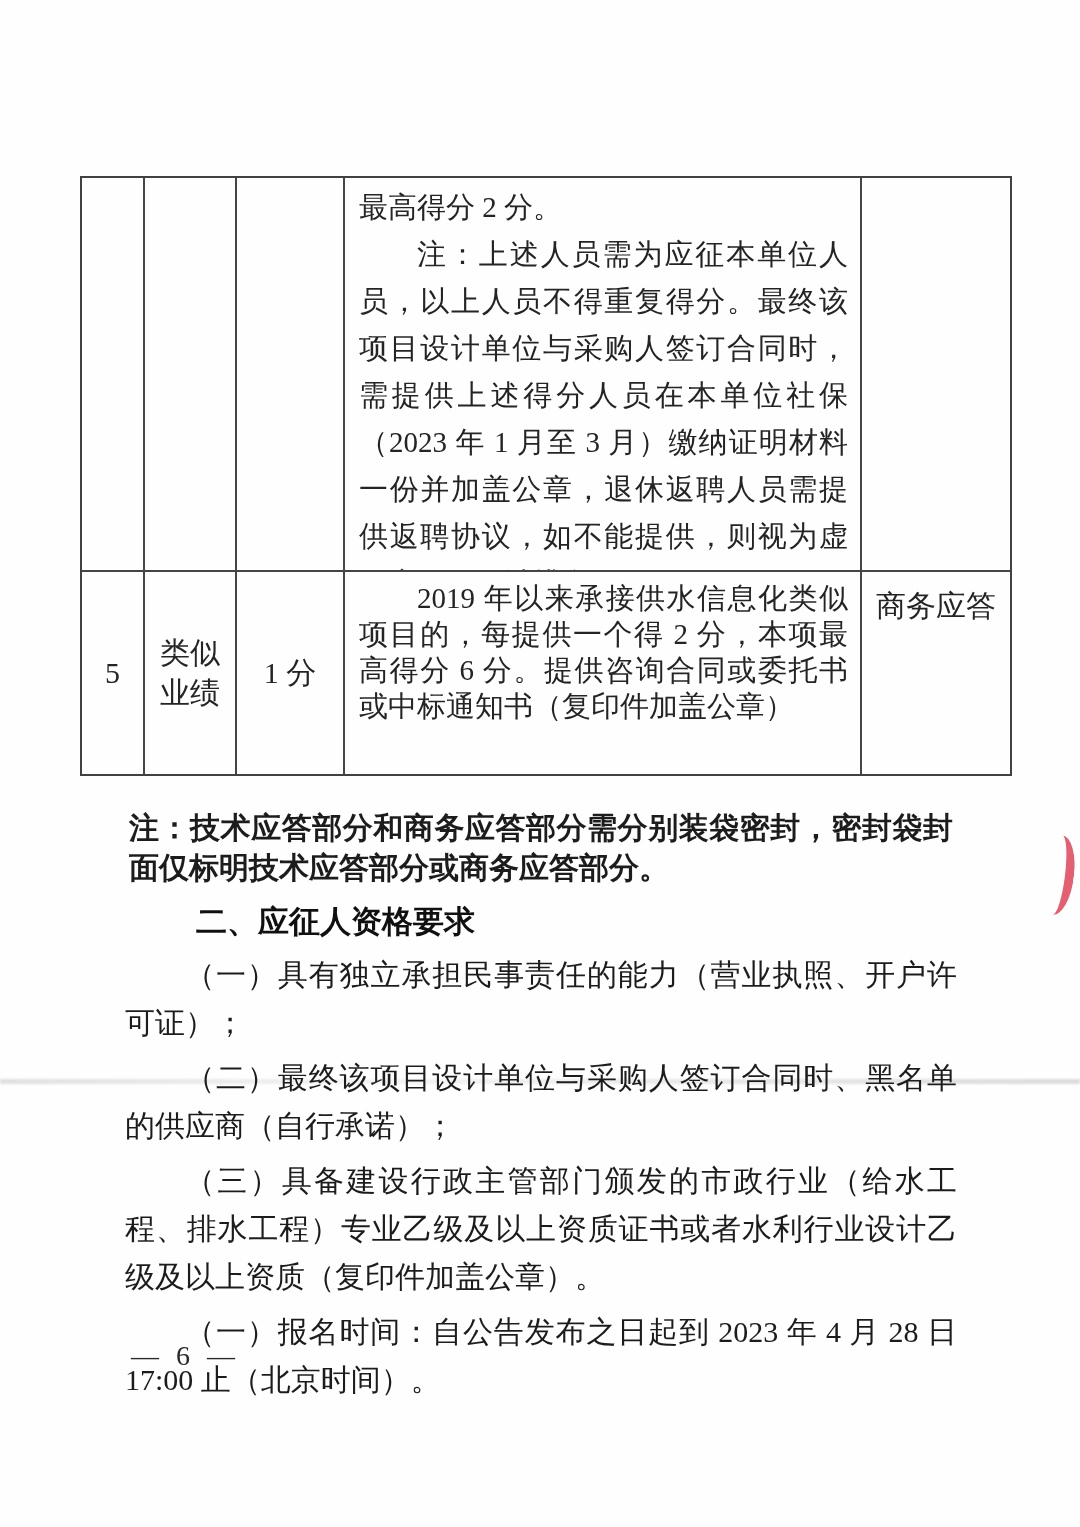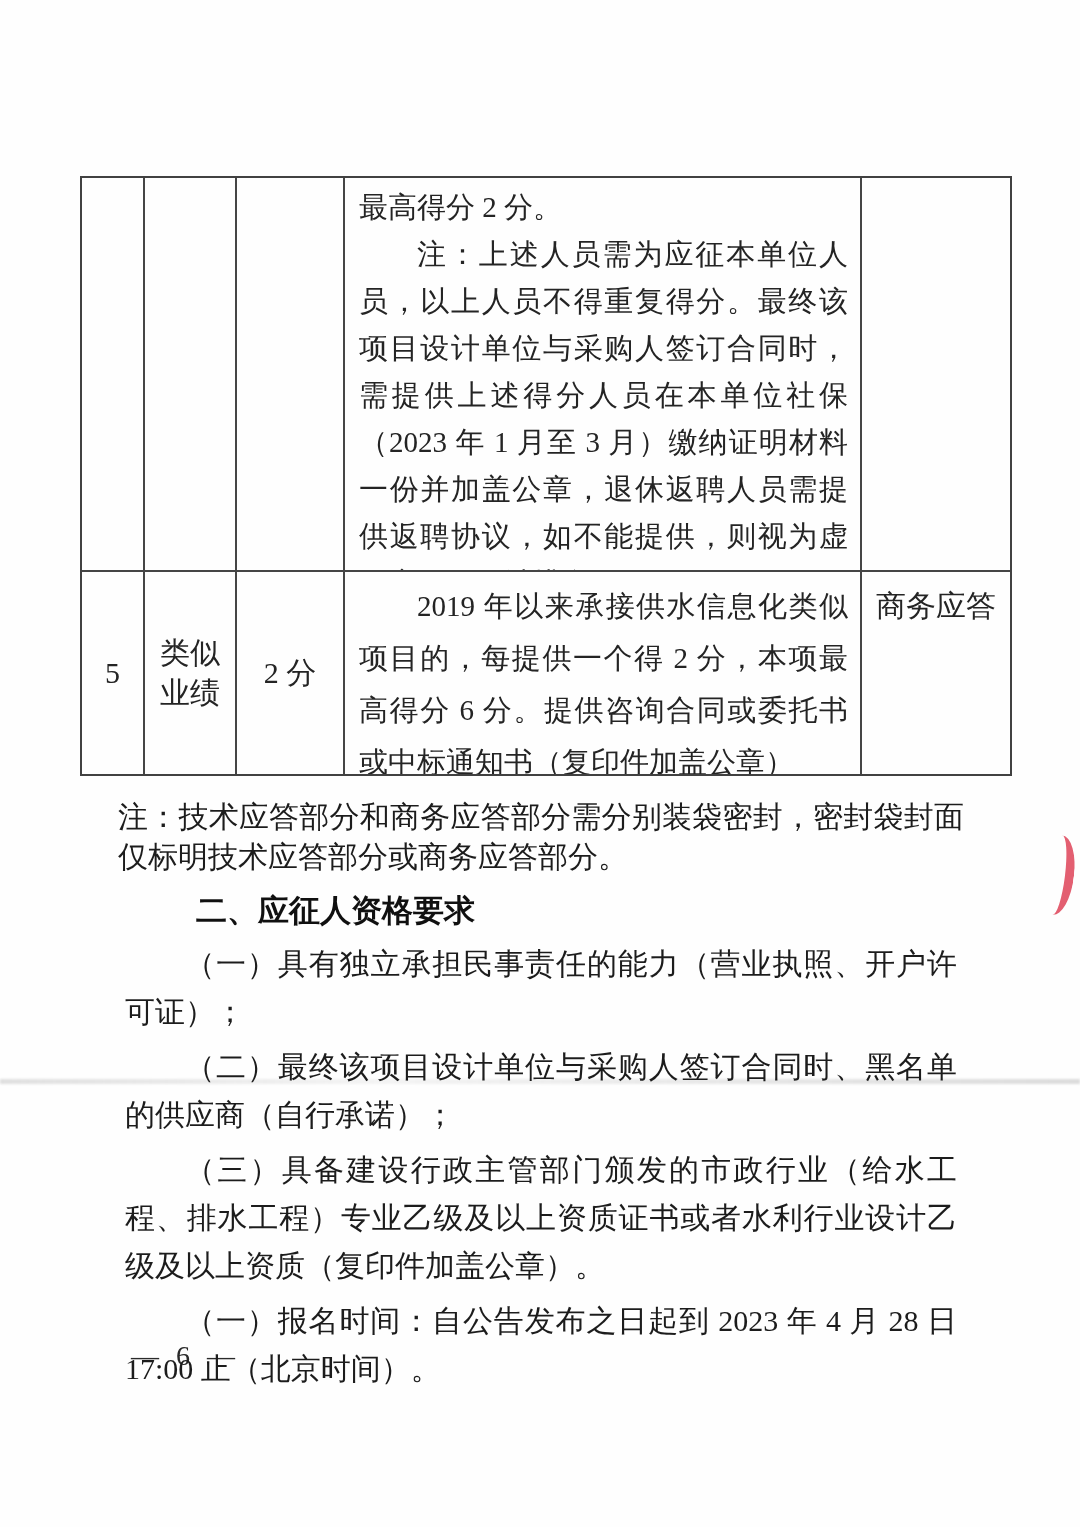--- a/index.html
+++ b/index.html
@@ -31,38 +31,38 @@
   .cell.c-last { border-right:none; }
   .cell.r-last { border-bottom:none; }
 
   .cell-desc {
     font-size:29px; line-height:47px;
     text-align:justify;
     padding:6px 12px 0 14px;
     color:#242424;
   }
   .cell-desc p { margin:0; }
-  .cell-desc-2 { line-height:52px; padding-top:8px; }
+  .cell-desc-2 { line-height:36px; padding-top:8px; }
   .indent2 { text-indent:2em; }
 
   .center-cell {
     display:flex; align-items:center; justify-content:center;
     font-size:30px; text-align:center; color:#242424;
   }
   .criterion-text { max-width:64px; line-height:40px; }
   .category-cell {
     font-size:30px; padding:14px 14px 0 14px; color:#242424;
   }
 
   
   .body-text {
     position:absolute; left:118px; top:797px; width:846px;
     font-size:30px; color:#1c1c1c; z-index:2;
   }
-  .note-para { margin:0; line-height:40px; text-align:justify; }
+  .note-para { margin:11px; line-height:40px; text-align:justify;font-weight:bold; }
   .sec-heading {
     margin:12px 0 0 0;
     font-family:"Liberation Sans","DejaVu Sans",sans-serif;
     font-weight:700; font-size:31px; line-height:44px;
     text-indent:78px; color:#101010;
   }
   .sec-heading.second { margin-top:4px; }
   .body-para { margin:7px; line-height:48px; text-align:justify; text-indent:2em; }
 
   
@@ -116,21 +116,21 @@
       <span></span>
     </div>
 
     <div class="cell r-last center-cell">
       <span>5</span>
     </div>
     <div class="cell r-last center-cell">
       <span class="criterion-text">类似业绩</span>
     </div>
     <div class="cell r-last center-cell">
-      <span>2 分</span>
+      <span>1 分</span>
     </div>
     <div class="cell r-last cell-desc cell-desc-2">
       <p class="indent2">2019 年以来承接供水信息化类似项目的，每提供一个得 2 分，本项最高得分 6 分。提供咨询合同或委托书或中标通知书（复印件加盖公章）</p>
     </div>
     <div class="cell r-last c-last category-cell">
       <span>商务应答</span>
     </div>
   </div>
 
   <div class="body-text">

